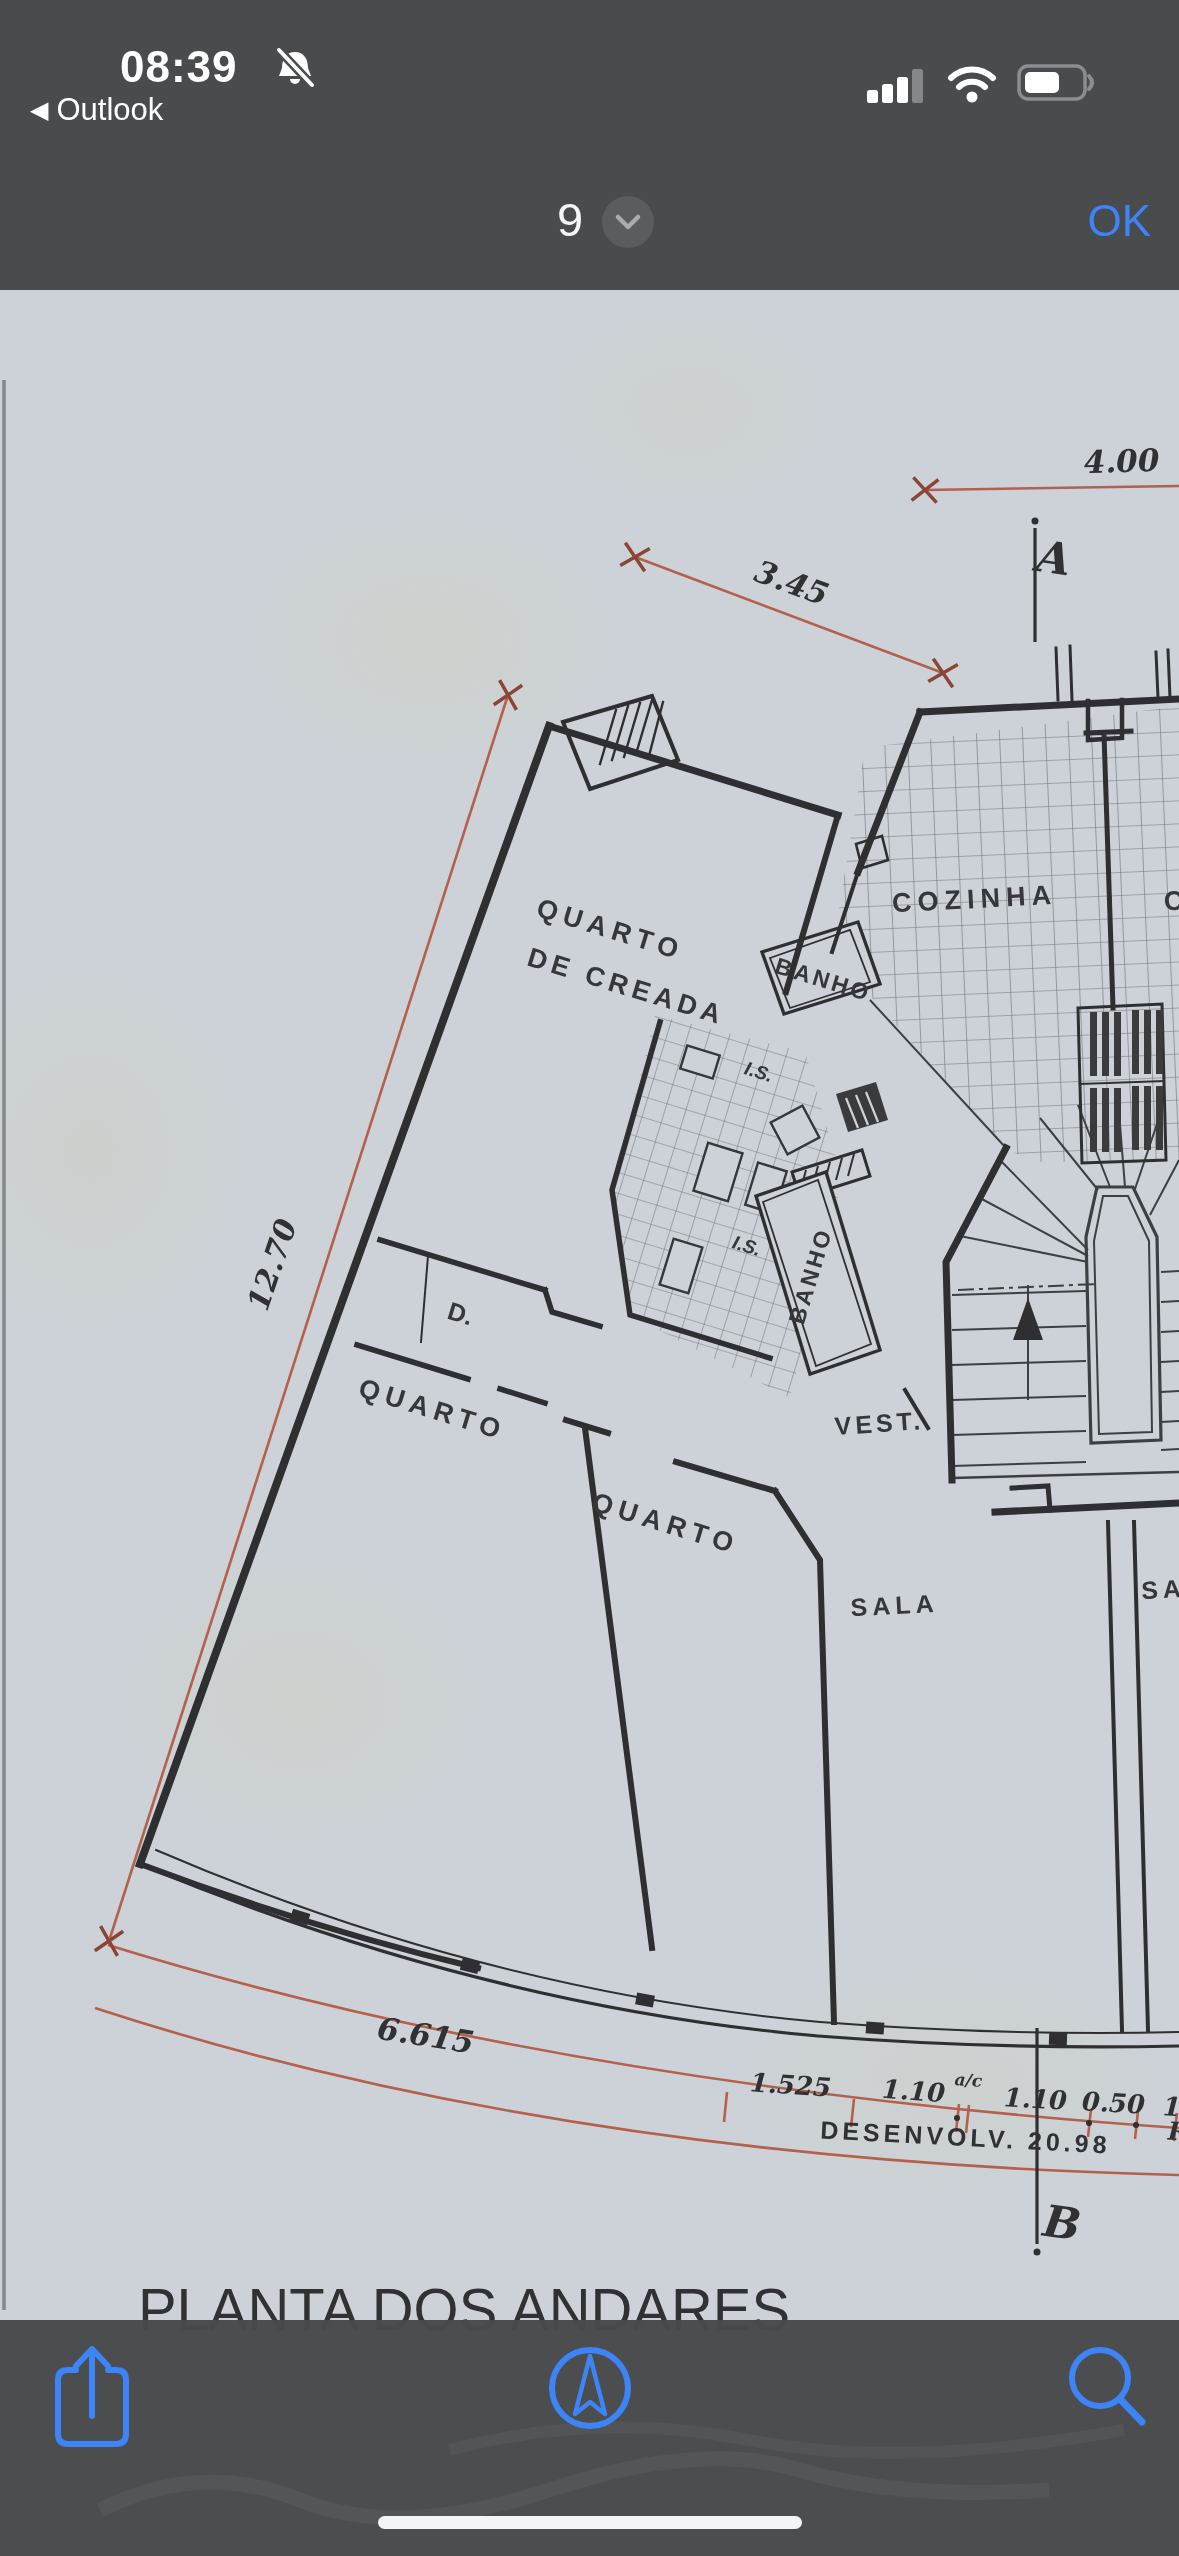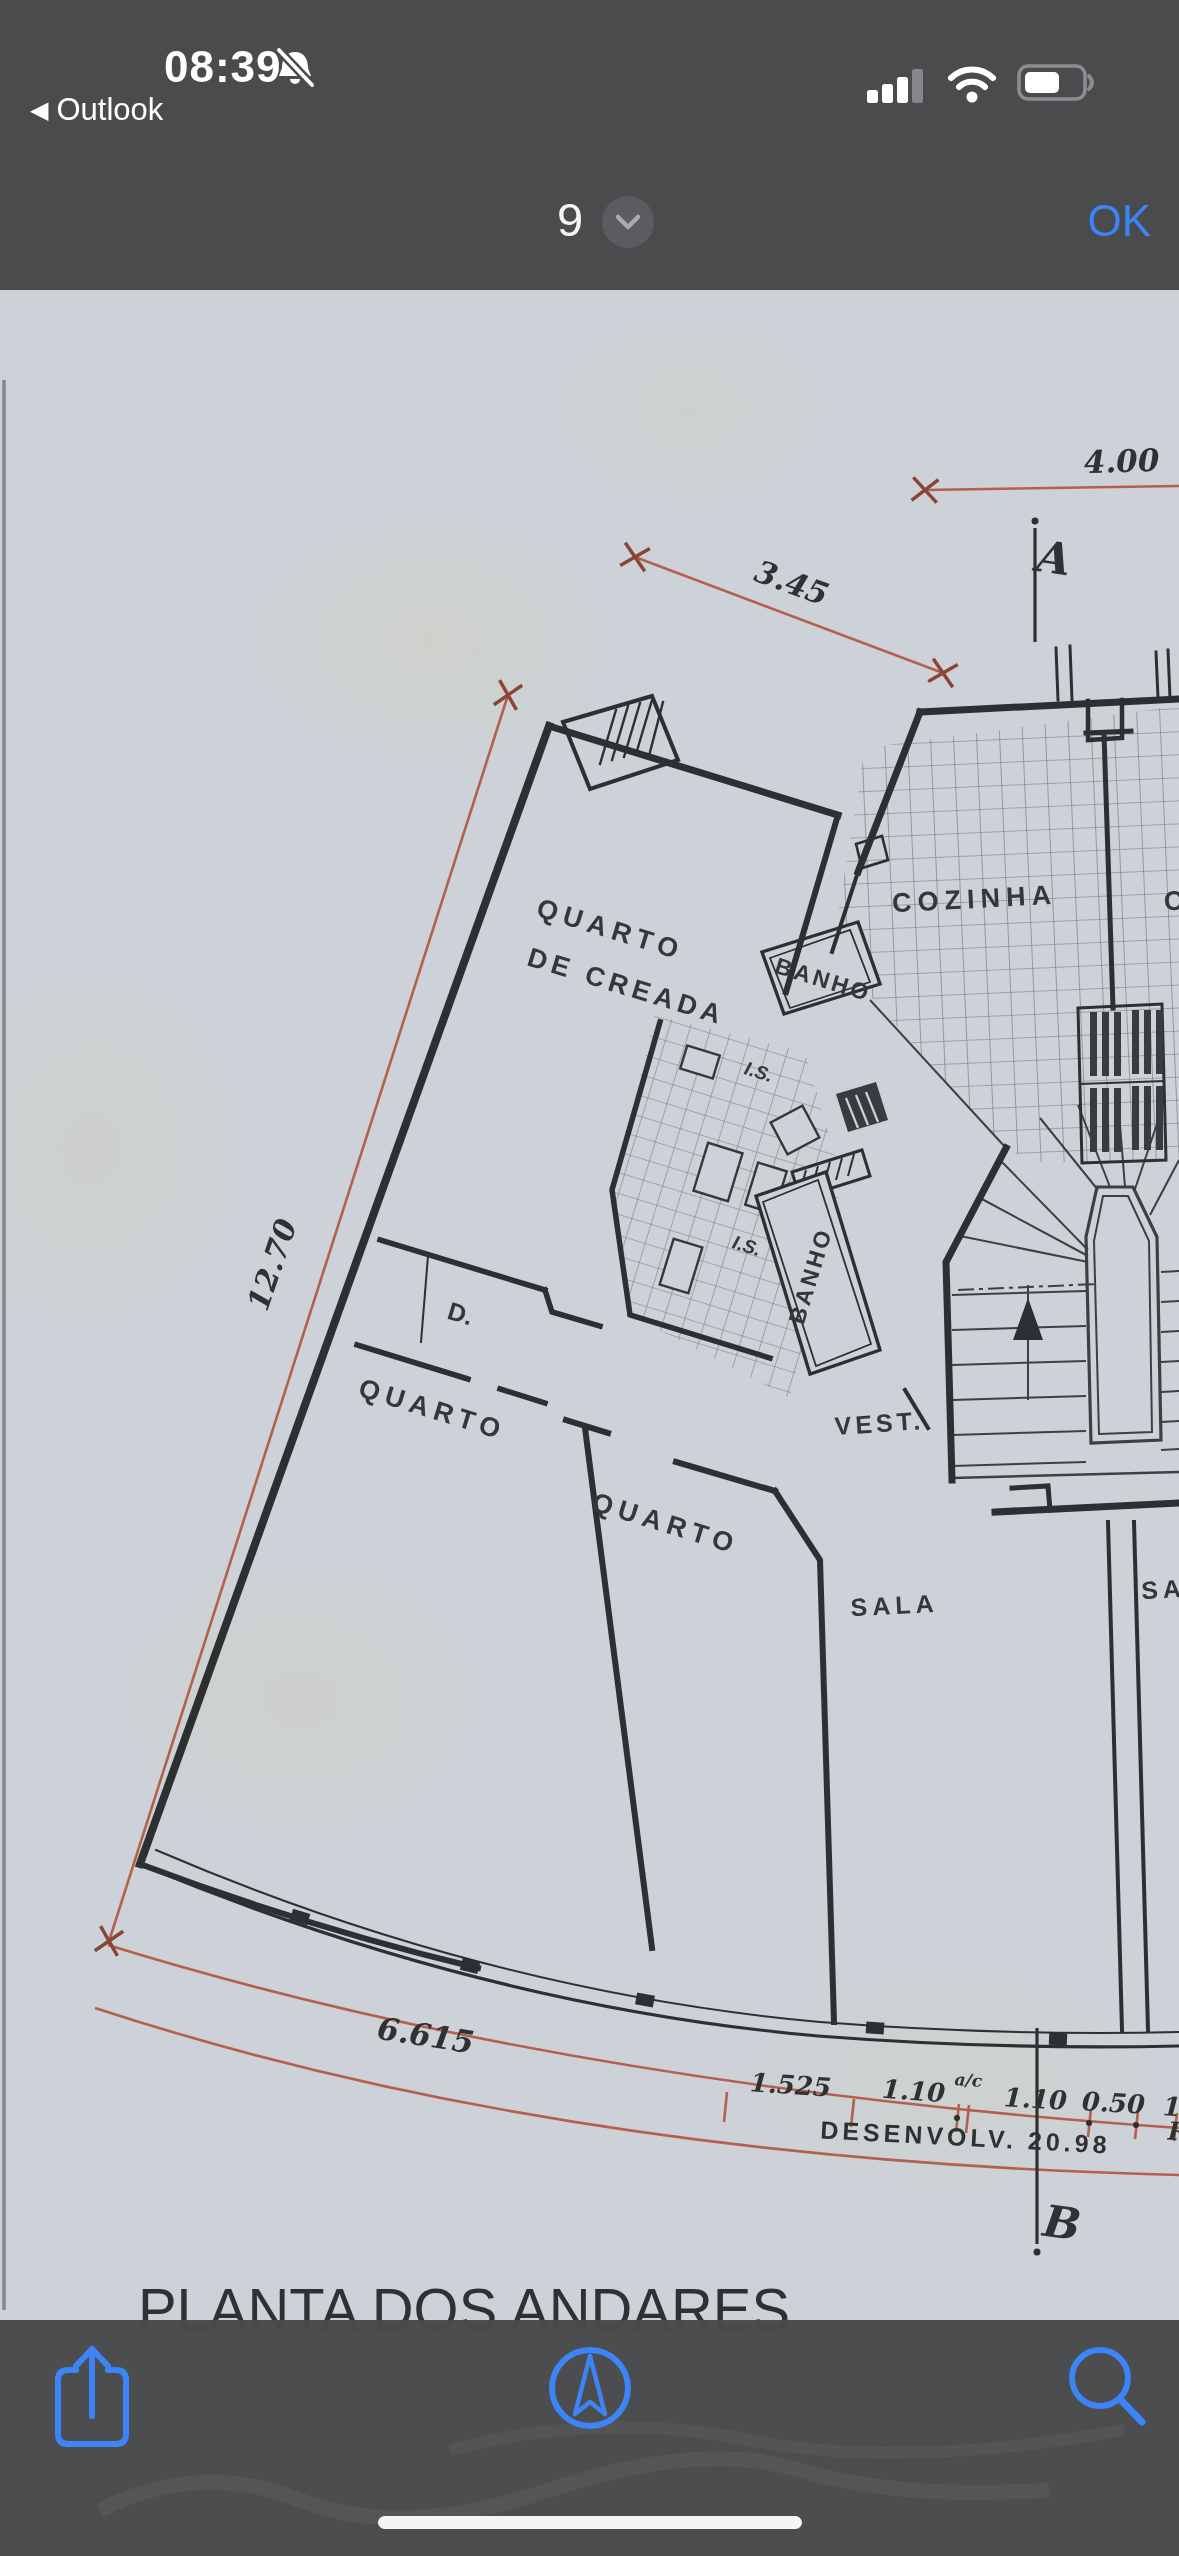--- a/index.html
+++ b/index.html
@@ -1,21 +1,21 @@
 <!DOCTYPE html>
 <html><head>
 <meta charset="utf-8">
 <style>
   html,body{margin:0;padding:0;}
   body{width:1179px;height:2556px;position:relative;overflow:hidden;
        background:#ccd2d7;font-family:"Liberation Sans",sans-serif;}
   
   .chrome-top{position:absolute;left:0;top:0;width:1179px;height:290px;background:#4a4b4d;z-index:5;}
   .statusbar{position:absolute;left:0;top:0;width:100%;height:130px;color:#fff;}
-  .time{position:absolute;left:120px;top:42px;font-size:44px;font-weight:700;letter-spacing:1px;margin-left:44px;}
+  .time{position:absolute;left:120px;top:42px;font-size:44px;font-weight:700;letter-spacing:1px;}
   .bellwrap{position:absolute;left:272px;top:46px;}
   .backlink{position:absolute;left:30px;top:92px;font-size:31px;color:#fff;display:flex;align-items:center;gap:8px;}
   .back-chev{font-size:24px;line-height:1;}
   .sysicons{position:absolute;right:78px;top:60px;display:flex;align-items:center;gap:16px;}
   .navrow{position:absolute;left:0;top:178px;width:100%;height:100px;}
   .pagenum{position:absolute;left:540px;top:14px;width:60px;text-align:center;font-size:47px;color:#f4f5f6;}
   .pagemenu{position:absolute;left:602px;top:18px;width:52px;height:52px;border-radius:50%;background:#5b5c5f;
             display:flex;align-items:center;justify-content:center;}
   .okbtn{position:absolute;right:28px;top:18px;font-size:44px;color:#3d84f7;background:none;border:none;
          font-family:"Liberation Sans",sans-serif;padding:0;}

